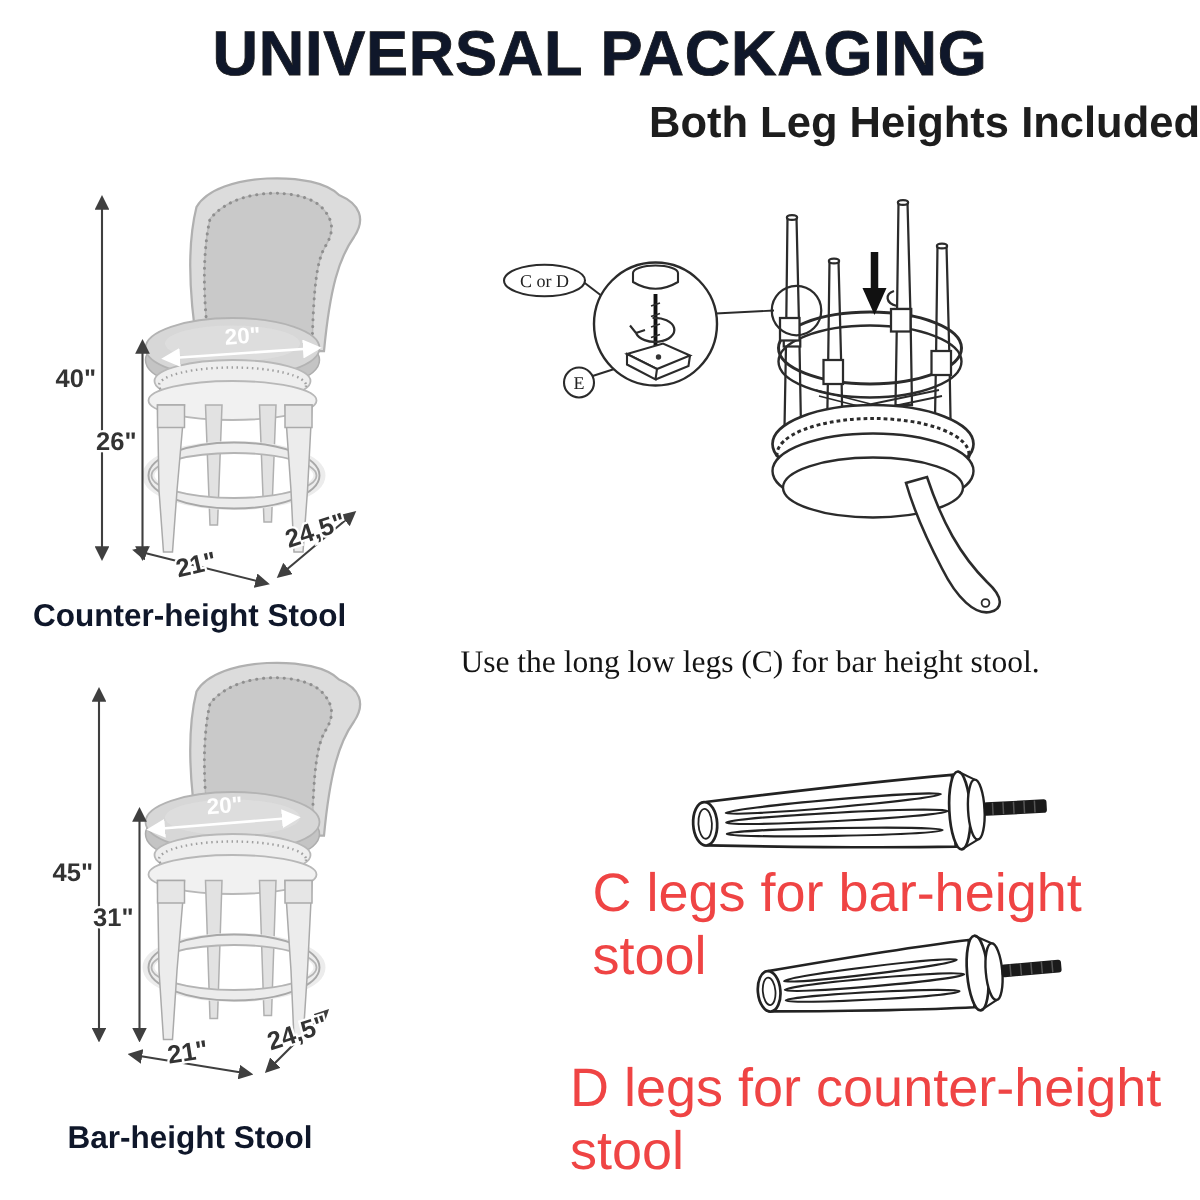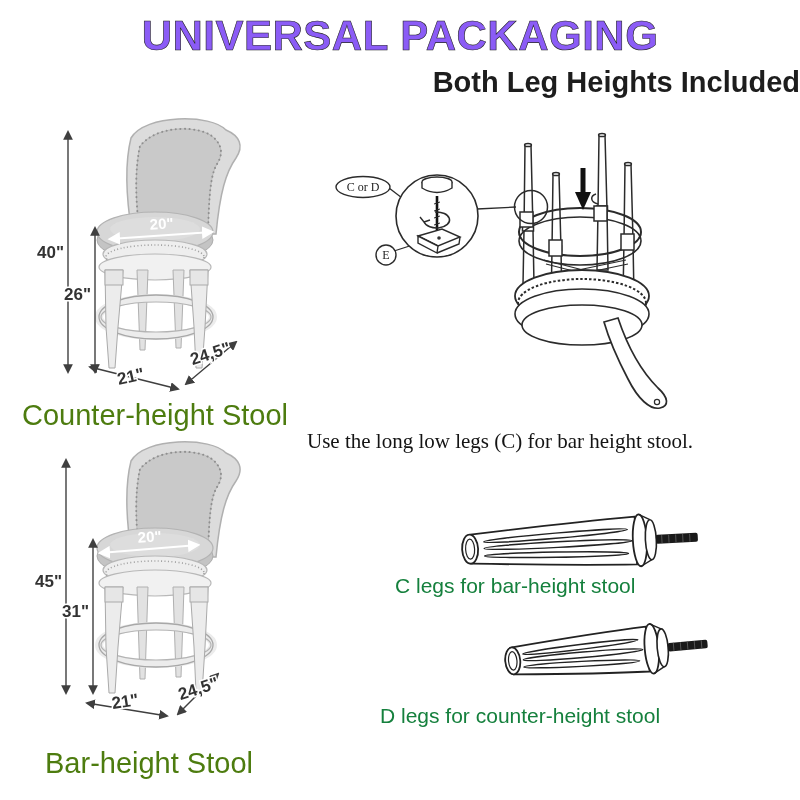--- a/index.html
+++ b/index.html
@@ -1,25 +1,25 @@
 <!DOCTYPE html>
 <html><head>
 <meta charset="utf-8">
 <style>
   * { margin:0; padding:0; box-sizing:border-box; }
   html,body { width:800px; height:800px; background:#ffffff; overflow:hidden;
               font-family:"Liberation Sans", sans-serif; }
   .abs { position:absolute; }
   .title { left:0; right:0; top:12px; text-align:center; font-size:42px;
-           font-weight:700; letter-spacing:.5px; color:#8b5cf6;
+           font-weight:700; letter-spacing:.5px; color:#0f172a;
            -webkit-text-stroke:.6px #1d1d1d; }
   .subtitle { left:0; right:0; top:66px; text-align:right; font-size:29px;
               font-weight:700; color:#1d1d1d; }
-  .stool-label { font-size:29px; color:#4d7c0f; }
-  .leg-label { font-size:21px; color:#15803d; }
+  .stool-label { font-size:21px; color:#0f172a;font-weight:bold; }
+  .leg-label { font-size:36px; color:#ef4444; }
   .instructions { font-family:"Liberation Serif", serif; font-size:21px;
                   line-height:29px; color:#141414; }
   svg { position:absolute; overflow:visible; }
   .dim { font-family:"Liberation Sans",sans-serif; font-size:17px; font-weight:600;
          fill:#333; paint-order:stroke; stroke:#fff; stroke-width:3px; }
   .dimw { font-family:"Liberation Sans",sans-serif; font-size:15px; font-weight:600;
           fill:#fff; }
   .callout { font-family:"Liberation Serif",serif; font-size:12px; fill:#222; }
 </style>
 </head>

